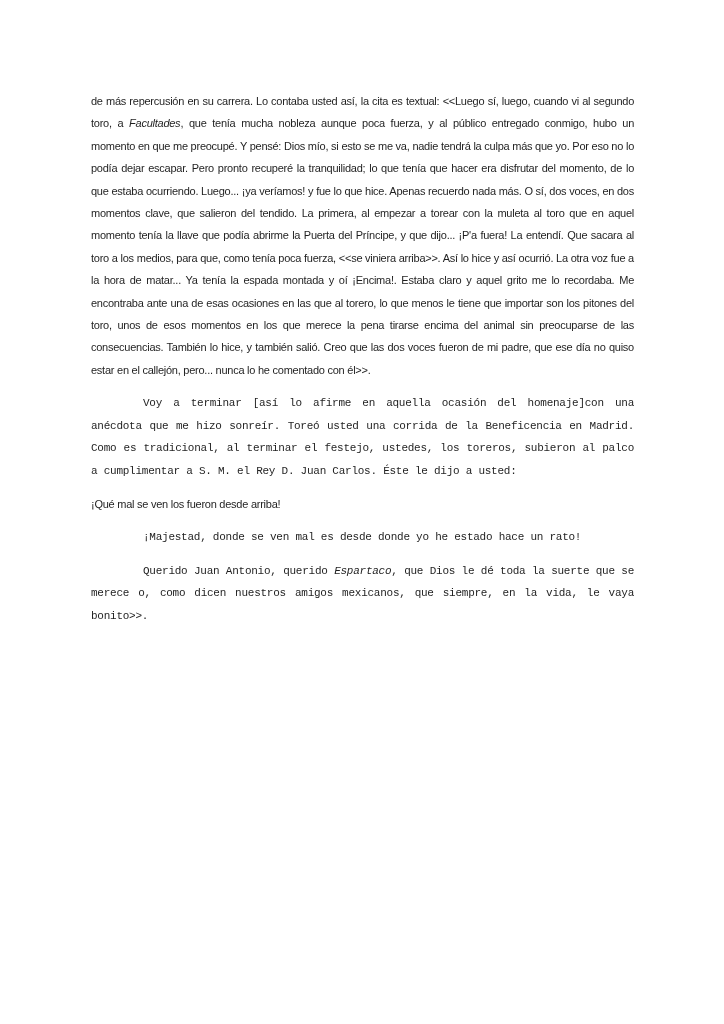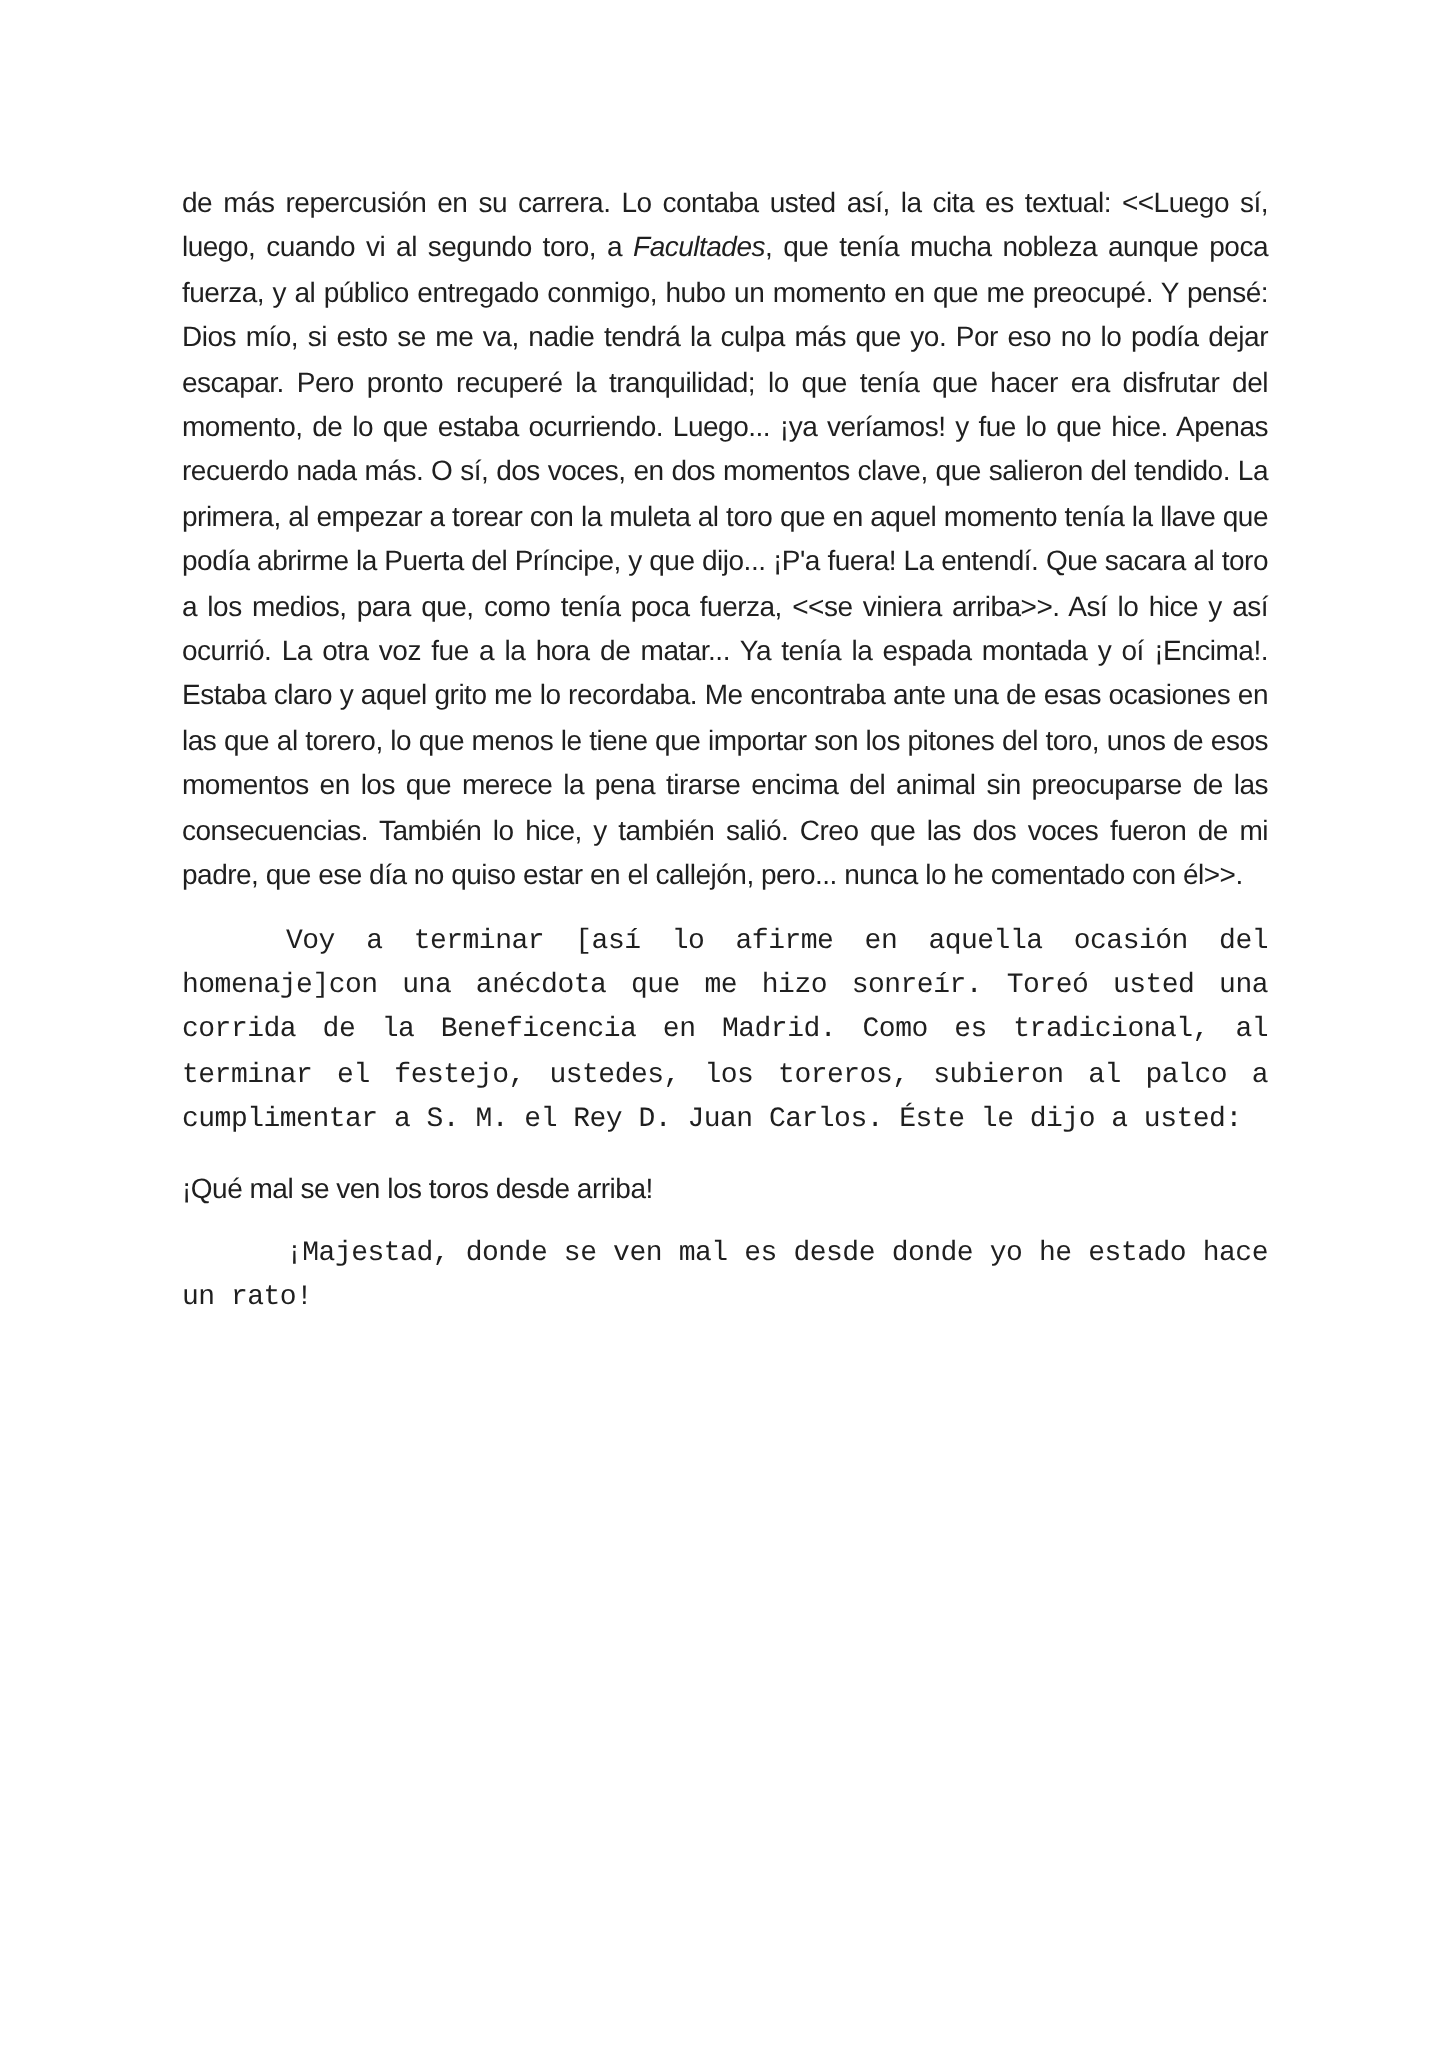--- a/index.html
+++ b/index.html
@@ -16,21 +16,21 @@
     box-sizing: border-box;
     padding: 90px 90px 0 91px;
     overflow: hidden;
   }
   .doc-body {
     width: 543px;
   }
   p.para {
     margin: 0 0 11px 0;
     font-family: "Liberation Sans", sans-serif;
-    font-size: 14px;
+    font-size: 11px;
     line-height: 22.4px;
     letter-spacing: -0.25px;
     color: #1f1f1f;
     text-align: justify;
     text-justify: inter-word;
   }
   p.para.indent {
     text-indent: 52px;
     font-family: Liberation Mono, monospace;
   }
@@ -44,20 +44,21 @@
 </head>
 <body>
 
 <div class="page">
   <div class="doc-body">
 
     <p class="para"><span>de más repercusión en su carrera. Lo contaba usted así, la cita es textual: &lt;&lt;Luego sí, luego, cuando vi al segundo toro, a </span><span class="run-italic">Facultades</span><span>, que tenía mucha nobleza aunque poca fuerza, y al público entregado conmigo, hubo un momento en que me preocupé. Y pensé: Dios mío, si esto se me va, nadie tendrá la culpa más que yo. Por eso no lo podía dejar escapar. Pero pronto recuperé la tranquilidad; lo que tenía que hacer era disfrutar del momento, de lo que estaba ocurriendo. Luego... ¡ya veríamos! y fue lo que hice. Apenas recuerdo nada más. O sí, dos voces, en dos momentos clave, que salieron del tendido. La primera, al empezar a torear con la muleta al toro que en aquel momento tenía la llave que podía abrirme la Puerta del Príncipe, y que dijo... ¡P'a fuera! La entendí. Que sacara al toro a los medios, para que, como tenía poca fuerza, &lt;&lt;se viniera arriba&gt;&gt;. Así lo hice y así ocurrió. La otra voz fue a la hora de matar... Ya tenía la espada montada y oí ¡Encima!. Estaba claro y aquel grito me lo recordaba. Me encontraba ante una de esas ocasiones en las que al torero, lo que menos le tiene que importar son los pitones del toro, unos de esos momentos en los que merece la pena tirarse encima del animal sin preocuparse de las consecuencias. También lo hice, y también salió. Creo que las dos voces fueron de mi padre, que ese día no quiso estar en el callejón, pero... nunca lo he comentado con él&gt;&gt;.</span></p>
 
     <p class="para indent"><span>Voy a terminar [así lo afirme en aquella ocasión del homenaje]con una anécdota que me hizo sonreír. Toreó usted una corrida de la Beneficencia en Madrid. Como es tradicional, al terminar el festejo, ustedes, los toreros, subieron al palco a cumplimentar a S. M. el Rey D. Juan Carlos. Éste le dijo a usted:</span></p>
 
-    <p class="para single"><span>¡Qué mal se ven los toros desde arriba!</span></p>
+    <p class="para single"><span>¡Qué mal se ven los fueron desde arriba!</span></p>
 
 
     <p class="para indent"><span>¡Majestad, donde se ven mal es desde donde yo he estado hace un rato!</span></p>
 
+    <p class="para indent"><span>Querido Juan Antonio, querido </span><span class="run-italic">Espartaco</span><span>, que Dios le dé toda la suerte que se merece o, como dicen nuestros amigos mexicanos, que siempre, en la vida, le vaya bonito&gt;&gt;.</span></p>
 
   </div>
 </div>
 
 </body></html>

